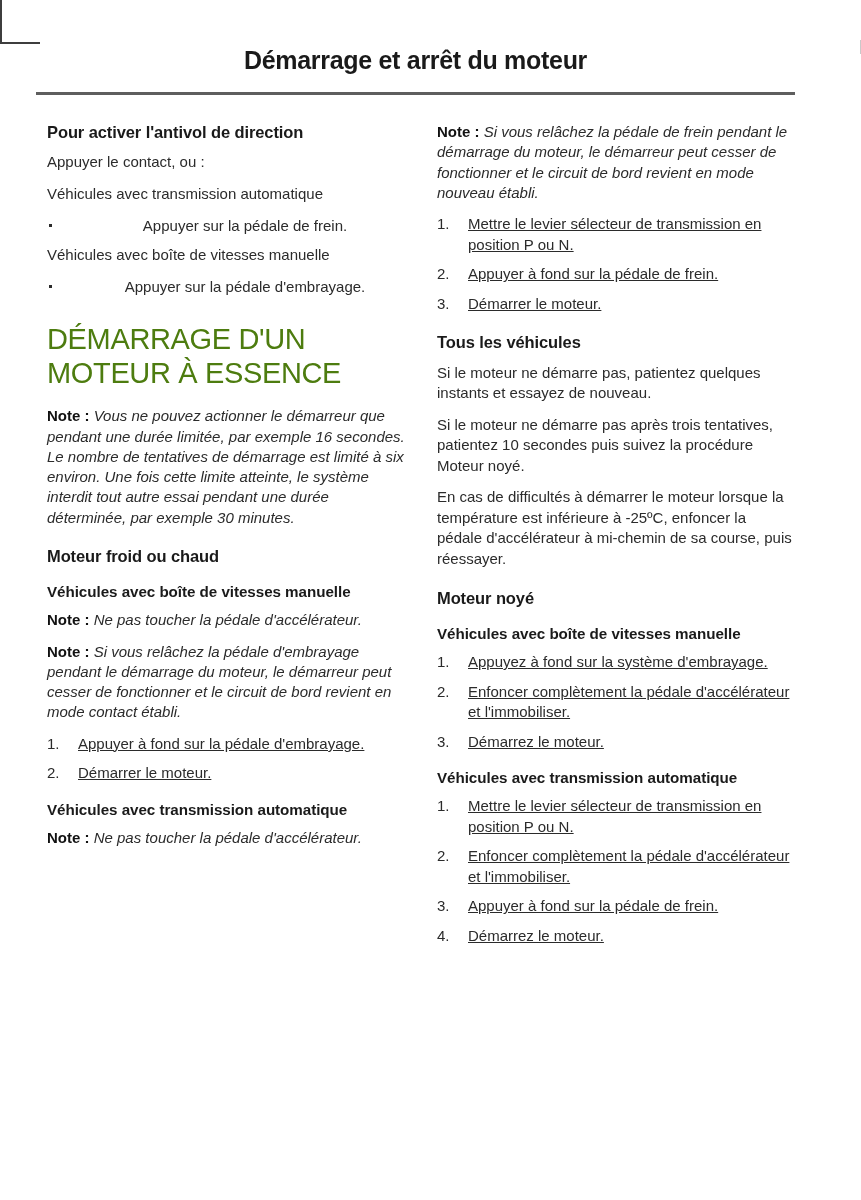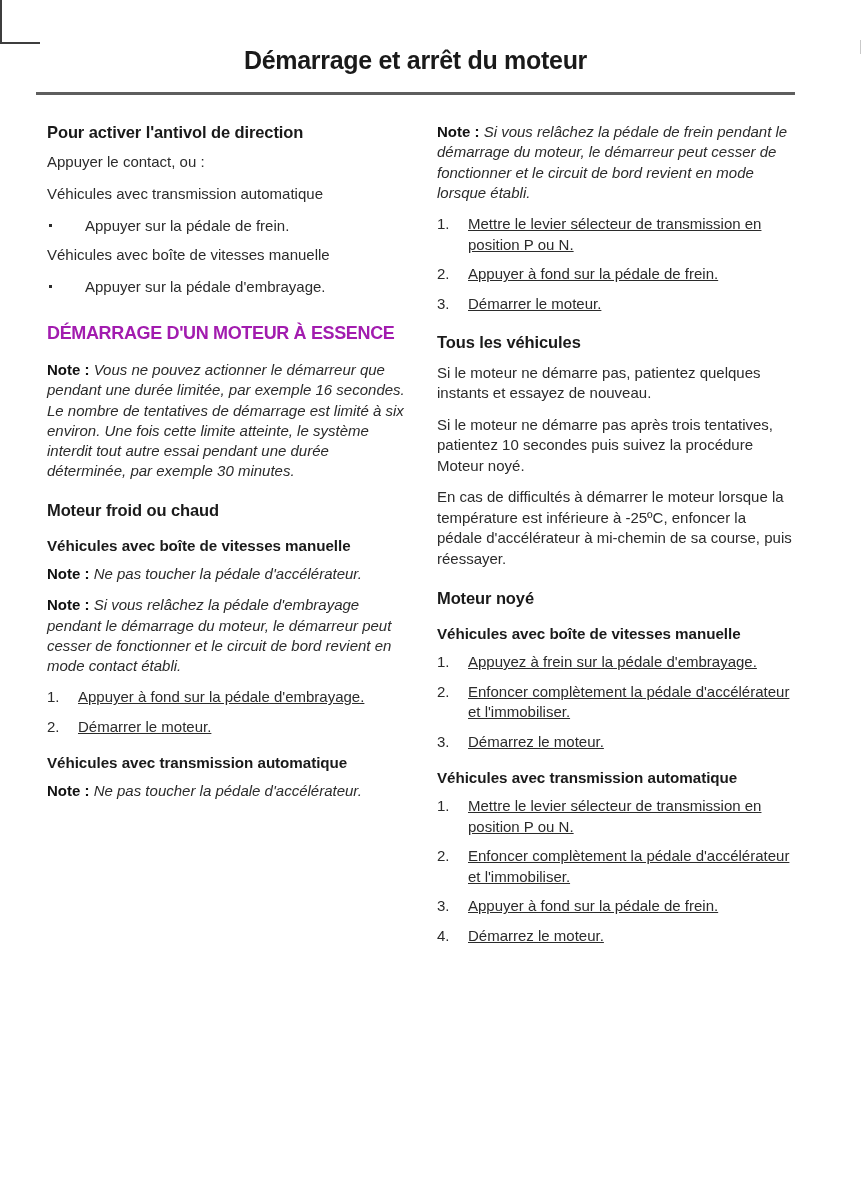--- a/index.html
+++ b/index.html
@@ -67,25 +67,25 @@
     gap: 0px;
   }
   .col {
     width: 358px;
     box-sizing: border-box;
   }
   .col-left  { margin-left: 47px; }
   .col-right { margin-left: 32px; }
 
   .h-section {
-    font-size: 18px;
-    font-weight: bold;
+    font-size: 29px;
+    font-weight: normal;
     line-height: 1.16;
     letter-spacing: -0.35px;
-    color: #a21caf;
+    color: #4d7c0f;
     margin: 26px 0 16px 0;
     text-transform: uppercase;
   }
   .h-section:first-child { margin-top: 0; }
 
   .h-sub {
     font-size: 16.5px;
     font-weight: bold;
     line-height: 1.24;
     letter-spacing: -0.1px;
@@ -122,20 +122,21 @@
     font-weight: bold;
     color: #111111;
   }
 
   .bullet-row {
     display: flex;
     font-size: 15px;
     line-height: 1.37;
     color: #2b2b2b;
     margin: 4px 0 9px 0;
+    text-align: center;
   }
   .bullet-mark {
     width: 38px;
     flex: 0 0 38px;
     text-align: left;
     padding-left: 2px;
     box-sizing: border-box;
     font-size: 15px;
   }
   .bullet-mark .sq {
@@ -236,21 +237,21 @@
       </div>
 
       <div class="h-sub2">Véhicules avec transmission automatique</div>
 
       <p class="note"><span class="note-label">Note :</span> <span>Ne pas toucher la pédale d'accélérateur.</span></p>
 
     </div>
 
     <div class="col col-right">
 
-      <p class="note"><span class="note-label">Note :</span> <span>Si vous relâchez la pédale de frein pendant le démarrage du moteur, le démarreur peut cesser de fonctionner et le circuit de bord revient en mode lorsque établi.</span></p>
+      <p class="note"><span class="note-label">Note :</span> <span>Si vous relâchez la pédale de frein pendant le démarrage du moteur, le démarreur peut cesser de fonctionner et le circuit de bord revient en mode nouveau établi.</span></p>
 
       <div class="list-wrap">
         <div class="num-row">
           <span class="num-mark">1.</span>
           <span class="num-text">Mettre le levier sélecteur de transmission en position P ou N.</span>
         </div>
         <div class="num-row">
           <span class="num-mark">2.</span>
           <span class="num-text">Appuyer à fond sur la pédale de frein.</span>
         </div>
@@ -268,21 +269,21 @@
 
       <p class="para">En cas de difficultés à démarrer le moteur lorsque la température est inférieure à -25ºC, enfoncer la pédale d'accélérateur à mi-chemin de sa course, puis réessayer.</p>
 
       <div class="h-sub">Moteur noyé</div>
 
       <div class="h-sub2">Véhicules avec boîte de vitesses manuelle</div>
 
       <div class="list-wrap">
         <div class="num-row">
           <span class="num-mark">1.</span>
-          <span class="num-text">Appuyez à frein sur la pédale d'embrayage.</span>
+          <span class="num-text">Appuyez à fond sur la système d'embrayage.</span>
         </div>
         <div class="num-row">
           <span class="num-mark">2.</span>
           <span class="num-text">Enfoncer complètement la pédale d'accélérateur et l'immobiliser.</span>
         </div>
         <div class="num-row">
           <span class="num-mark">3.</span>
           <span class="num-text">Démarrez le moteur.</span>
         </div>
       </div>

